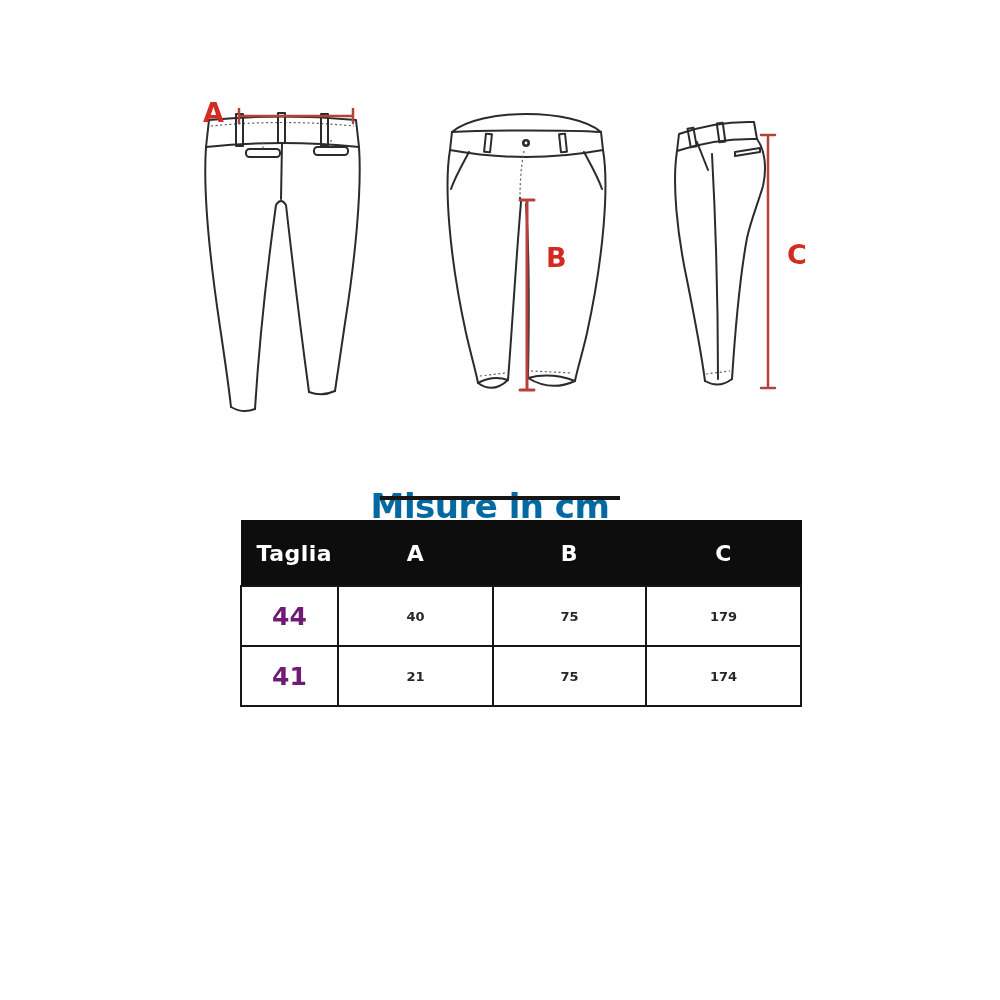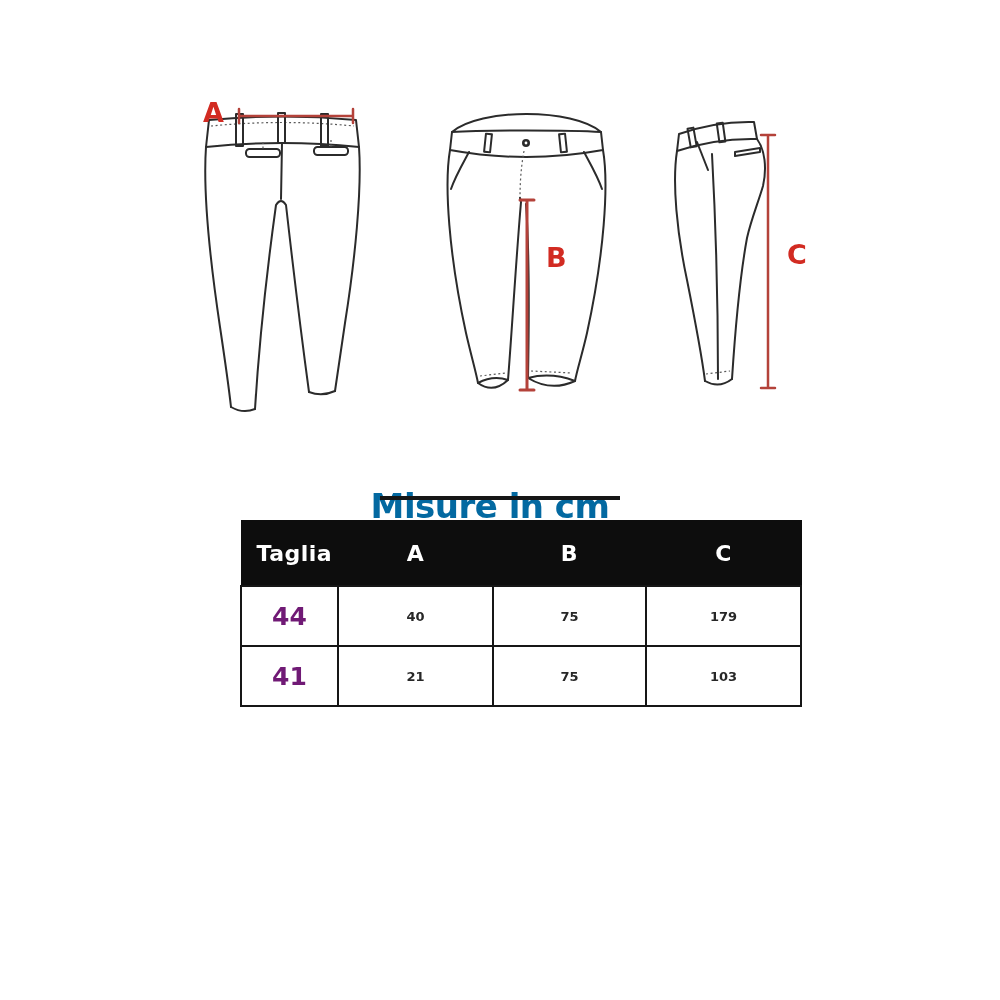--- a/index.html
+++ b/index.html
@@ -174,18 +174,18 @@
       <tr>
         <td class="size-val">44</td>
         <td>40</td>
         <td>75</td>
         <td>179</td>
       </tr>
       <tr>
         <td class="size-val">41</td>
         <td>21</td>
         <td>75</td>
-        <td>103</td>
+        <td>174</td>
       </tr>
     </tbody>
   </table>
 
 </div>
 
 </body></html>

